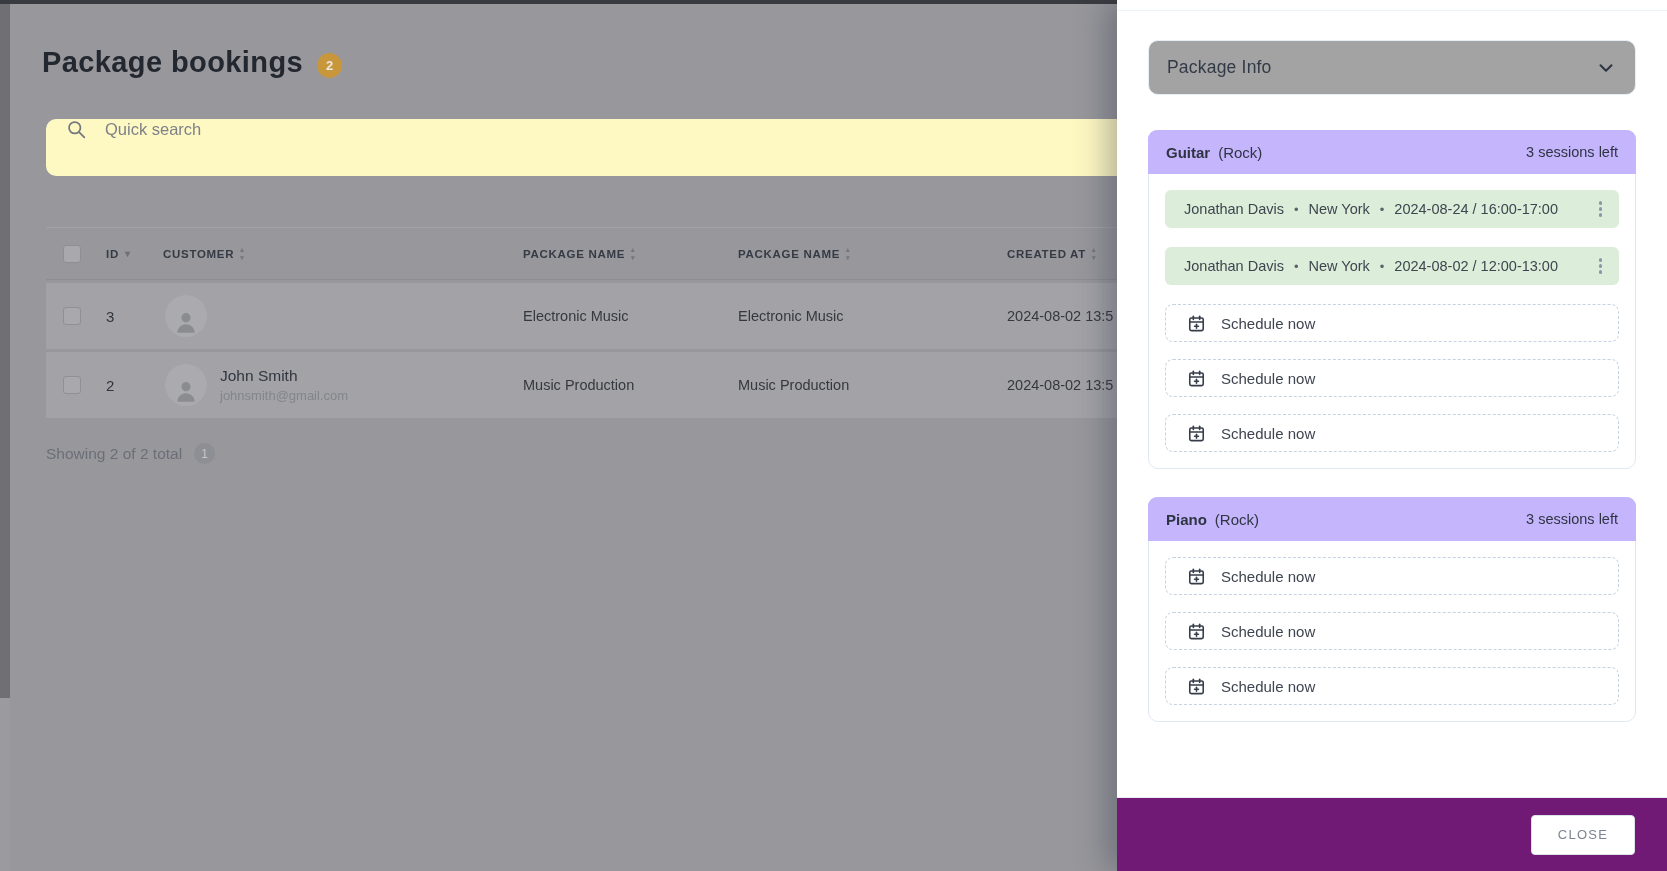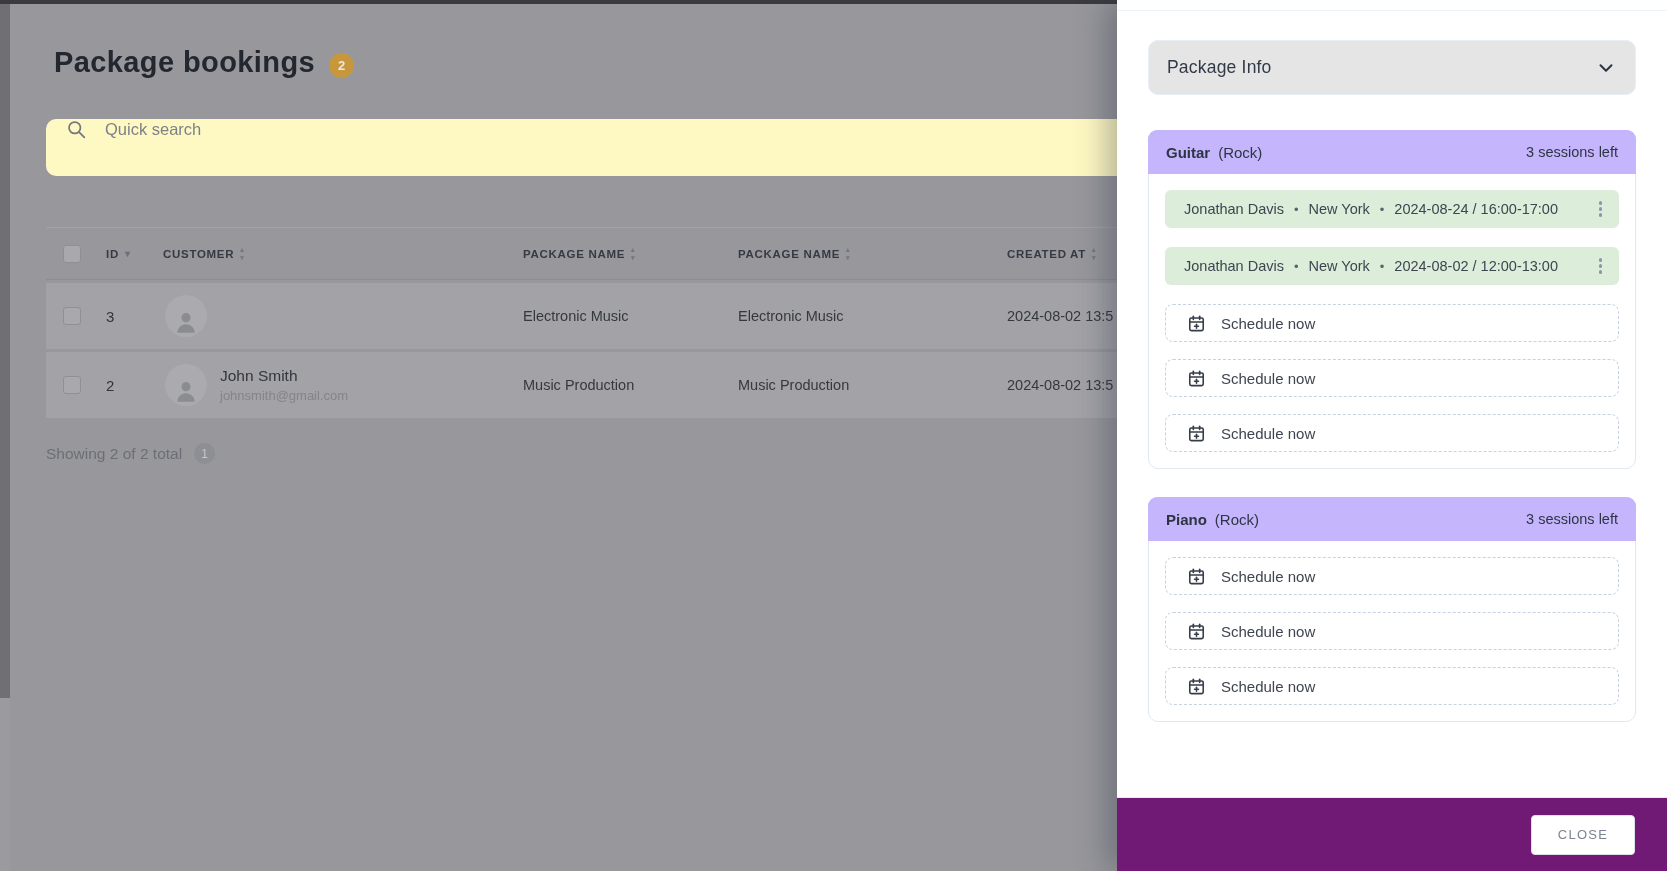--- a/index.html
+++ b/index.html
@@ -11,21 +11,21 @@
 
   
   .page {
     position:absolute; left:0; top:0; width:1117px; height:871px;
     background:#97979c; overflow:hidden;
   }
   .topbar { position:absolute; left:0; top:0; width:100%; height:4px; background:#3a3b41; }
   .v-scrollbar { position:absolute; left:0; top:4px; width:10px; height:867px; background:#9a9a9f; }
   .v-scroll-thumb { position:absolute; left:0; top:0; width:10px; height:694px; background:#6f6f74; }
 
-  .page-title-wrap { position:absolute; left:54px; top:46px; display:flex; align-items:center; gap:14px; }
+  .page-title-wrap { position:absolute; left:42px; top:46px; display:flex; align-items:center; gap:14px; }
   .page-title { font-size:29px; font-weight:600; color:#23272f; letter-spacing:.4px; }
   .count-badge {
     width:25px; height:25px; border-radius:50%; background:#c9973b; color:#ebe8e2;
     font-size:13px; font-weight:700; display:flex; align-items:center; justify-content:center; margin-top:5px;
   }
 
   .search-card {
     position:absolute; left:46px; top:119px; width:1260px; height:57px;
     background:#fef9c3; border-radius:10px; display:flex; align-items:flex-start;
     padding:0 20px; gap:16px;
@@ -86,21 +86,21 @@
 
   
   .drawer {
     position:absolute; left:1117px; top:0; width:550px; height:871px; background:#ffffff;
     box-shadow:-10px 0 30px rgba(40,45,60,.35); z-index:5;
   }
   .drawer-topline { position:absolute; left:0; top:10px; width:100%; height:1px; background:#ecf3f9; }
   .drawer-body { position:absolute; left:0; top:0; width:100%; height:797px; overflow:hidden; padding:0 31px; }
 
   .accordion {
-    margin-top:40px; height:55px; background:#e5e5e5; border:1px solid #e8eef5; border-radius:10px;
+    margin-top:40px; height:55px; background:#a3a3a3; border:1px solid #e8eef5; border-radius:10px;
     display:flex; align-items:center; justify-content:space-between; padding:0 18px; cursor:pointer;
   }
   .accordion-title { font-size:17.5px; font-weight:500; color:#333a47; letter-spacing:.2px; }
   .chevron-down { width:22px; height:22px; color:#2e3442; }
 
   .group-card { border:1px solid #e2e8f2; border-radius:10px; background:#fff; }
   .group-card.guitar { margin-top:35px; }
   .group-card.piano { margin-top:28px; }
   .group-header {
     height:44px; background:#c4b5fd; border-radius:9px 9px 0 0; margin:-1px -1px 0 -1px;

